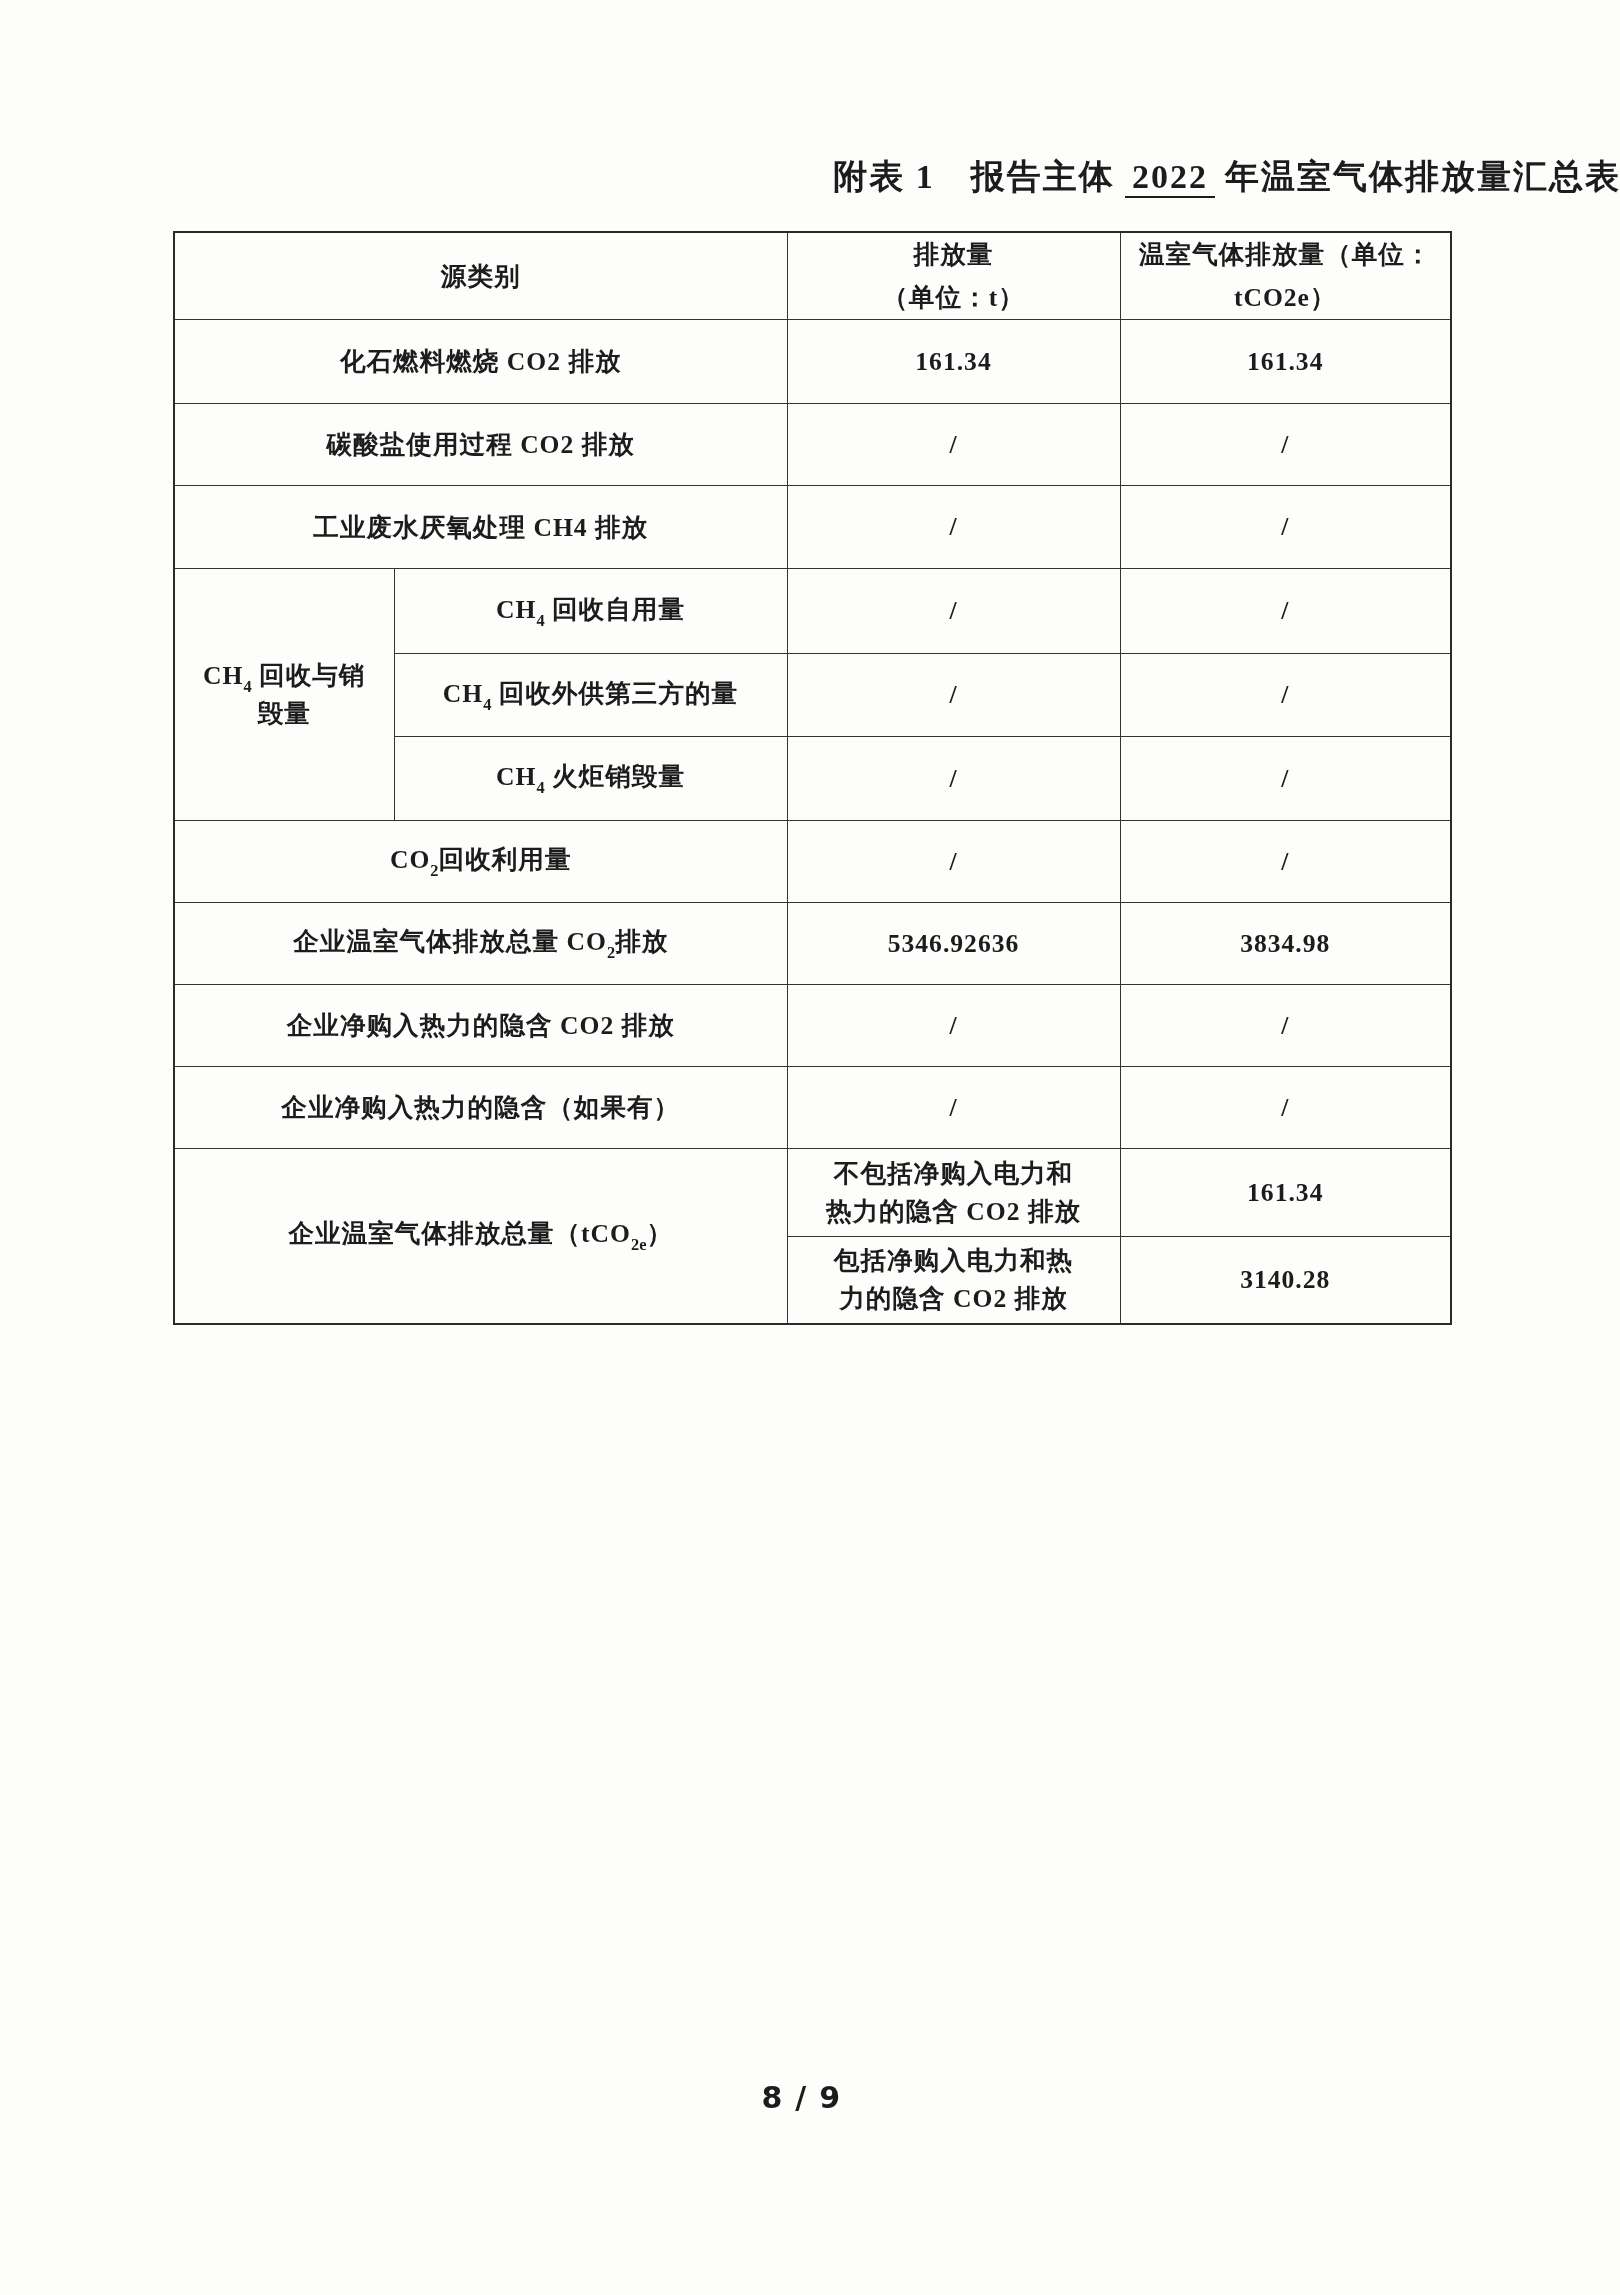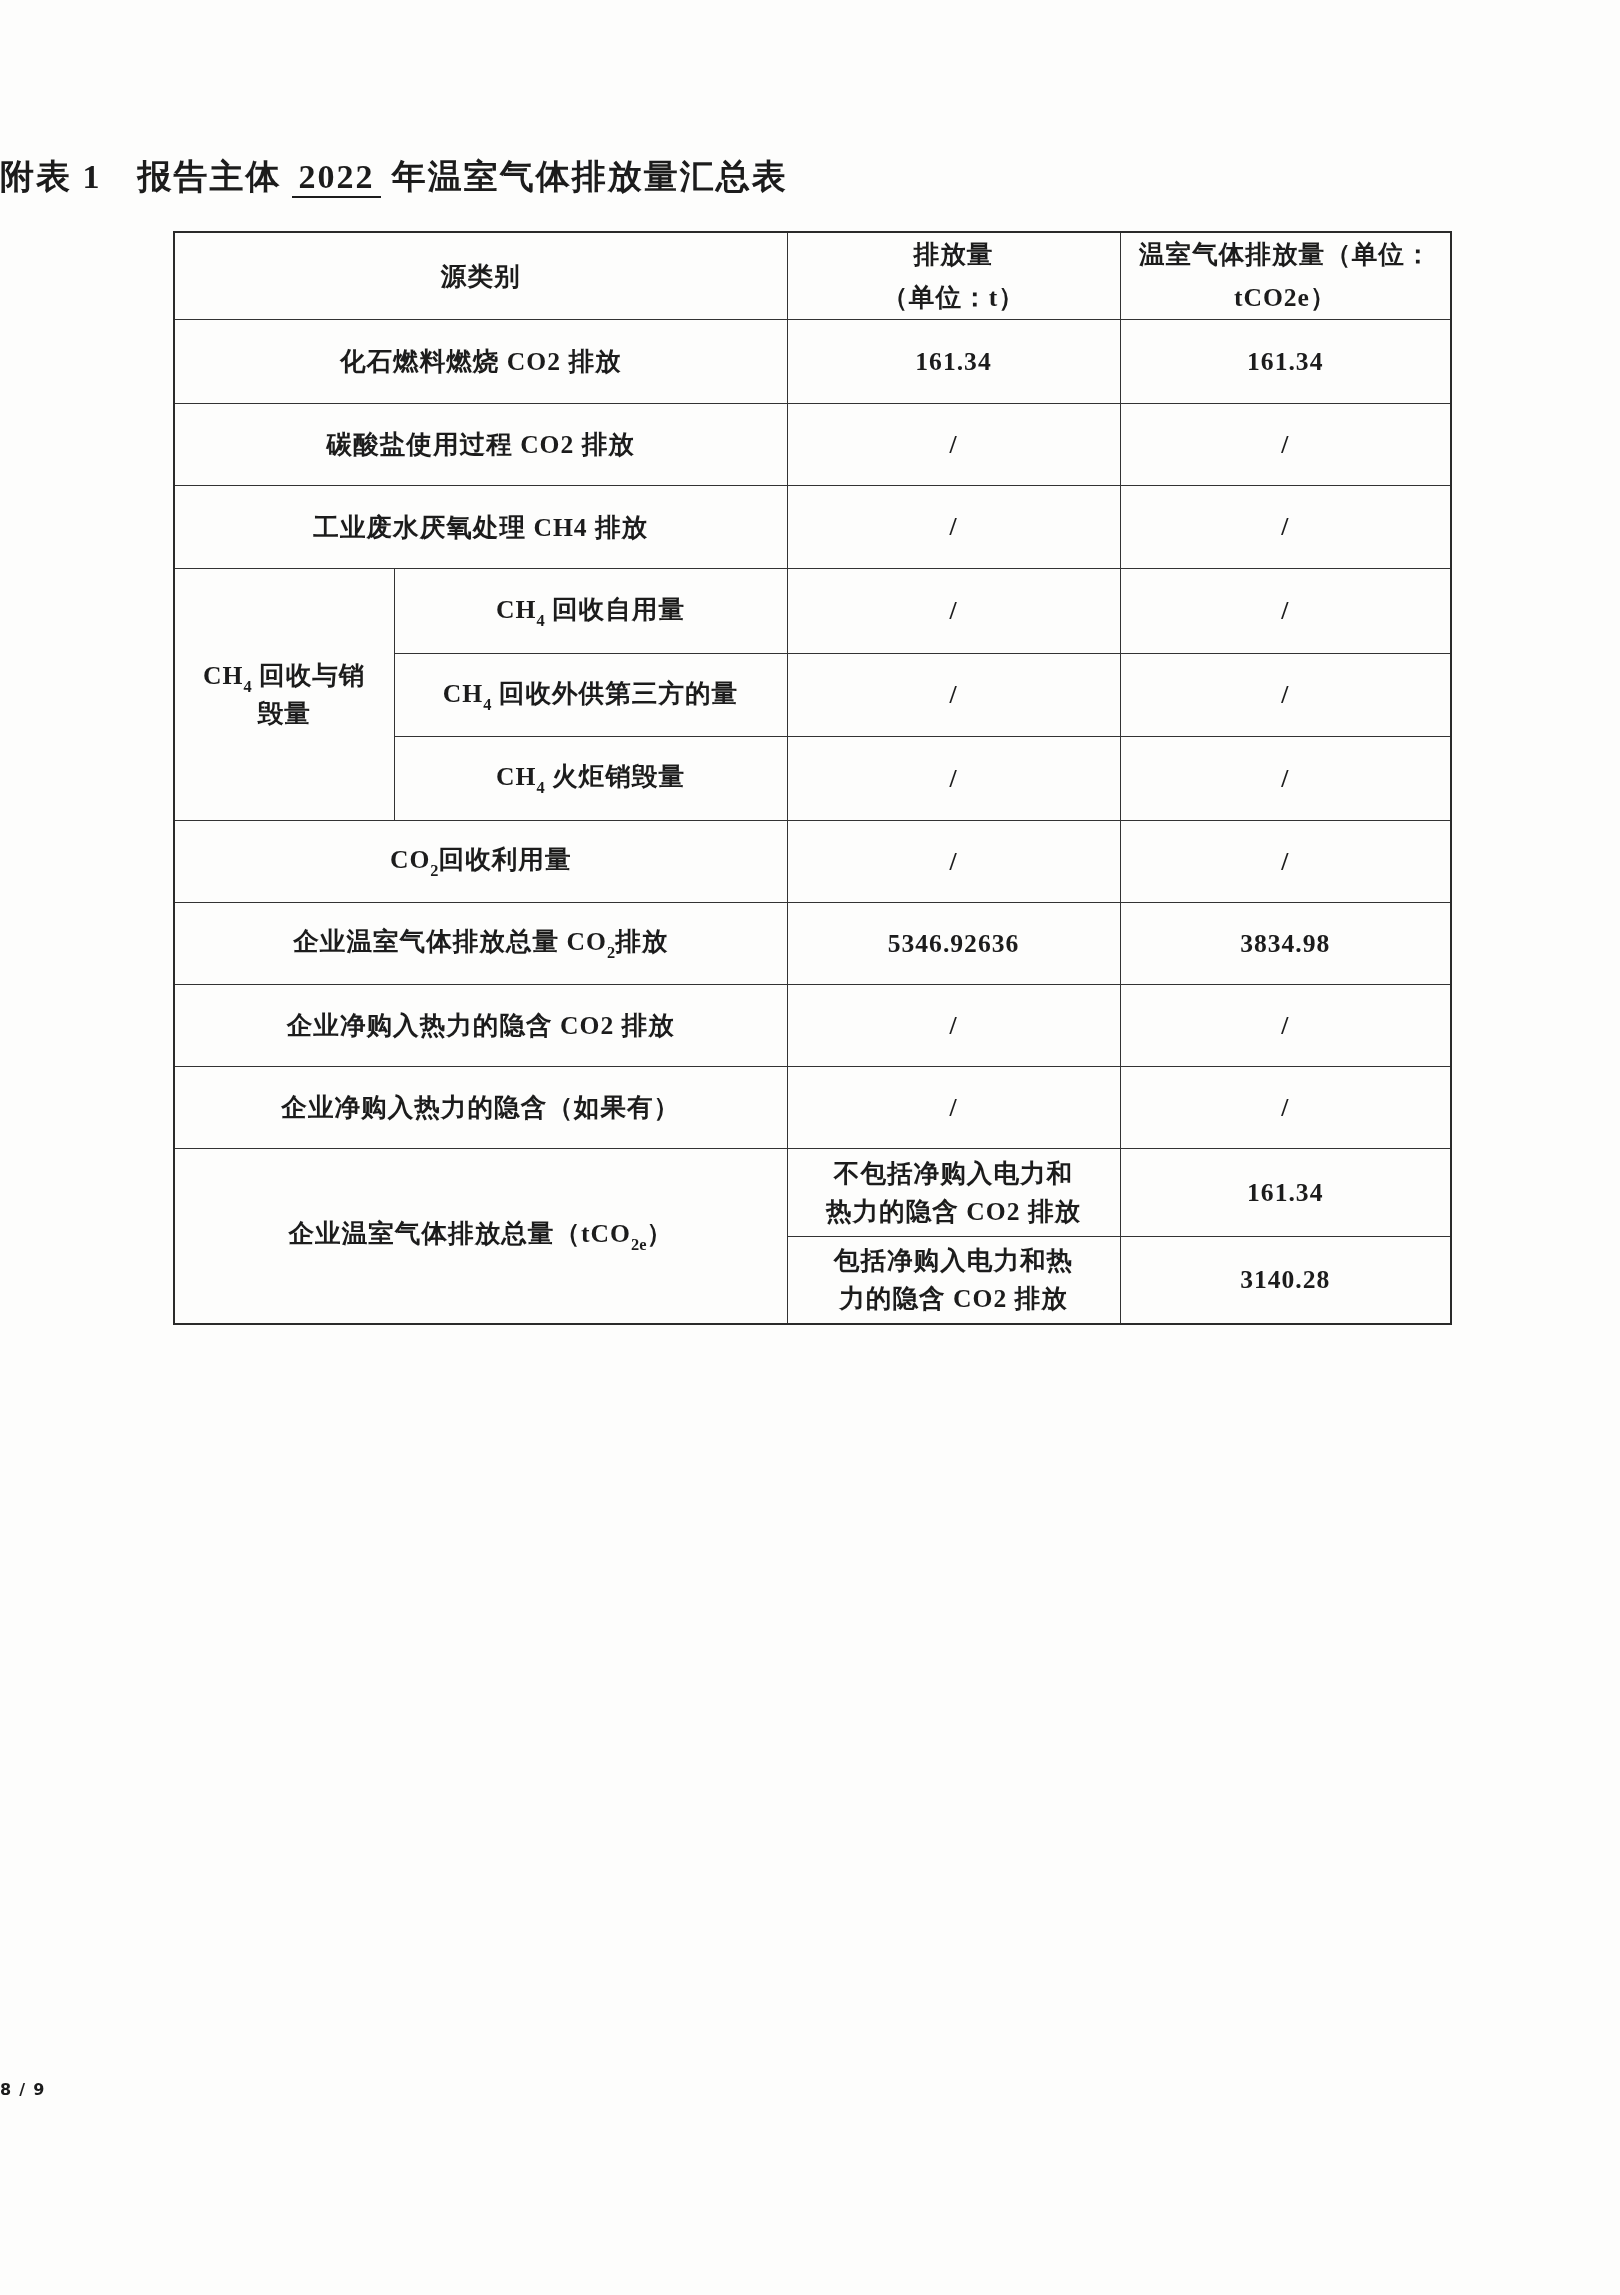--- a/index.html
+++ b/index.html
@@ -6,21 +6,21 @@
   body {
     width:1621px; height:2295px;
     background:#fdfdfc;
     position:relative;
     overflow:hidden;
     font-family:"Liberation Serif","DejaVu Serif",serif;
     color:#1c1c1c;
   }
   .doc-title {
     position:absolute; top:154px; left:0; width:1621px;
-    text-align:left;
+    text-align:right;
     font-size:34px; font-weight:700; letter-spacing:2px;
     white-space:pre;
   }
   .doc-title .underlined {
     border-bottom:2.6px solid #1c1c1c;
     padding:0 6.6px 1.3px 6.6px;
   }
   table.ghg {
     position:absolute; left:173px; top:231px;
     border-collapse:collapse; table-layout:fixed;
@@ -39,22 +39,23 @@
   .right-num { text-align:right; padding-right:18.4px; }
   .two-line { line-height:43px; }
   .desc-cell { text-align:left; padding-left:14.4px; line-height:38px; letter-spacing:0.7px; }
   .sub {
     font-size:16.4px;
     vertical-align:-7.9px;
     letter-spacing:0;
   }
   .page-footer {
     position:absolute; top:2080px; left:0; width:1603px;
+    text-align:center;
     font-family:"DejaVu Sans","Liberation Sans",sans-serif;
-    font-weight:700; font-size:16px; letter-spacing:1.3px;
+    font-weight:700; font-size:30px; letter-spacing:1.3px;
   }
 </style>
 </head>
 <body>
 
 <div class="doc-title"><span>附表 1　报告主体 </span><span class="underlined">2022</span><span> 年温室气体排放量汇总表</span></div>
 
 <table class="ghg">
   <colgroup>
     <col style="width:220px">

